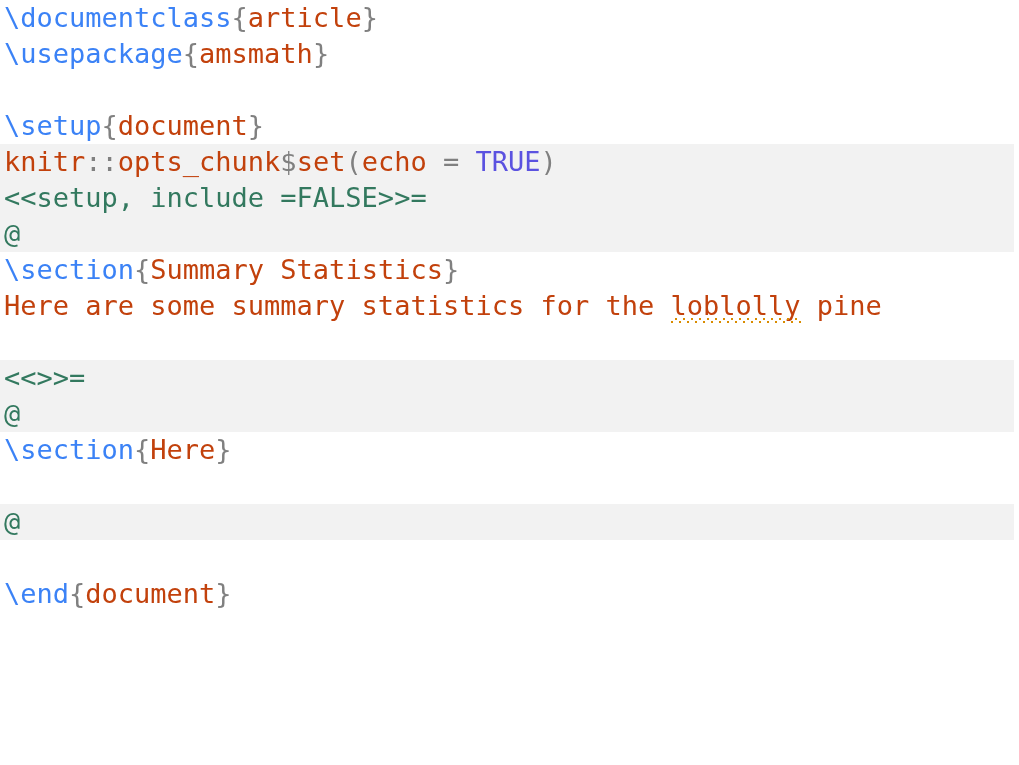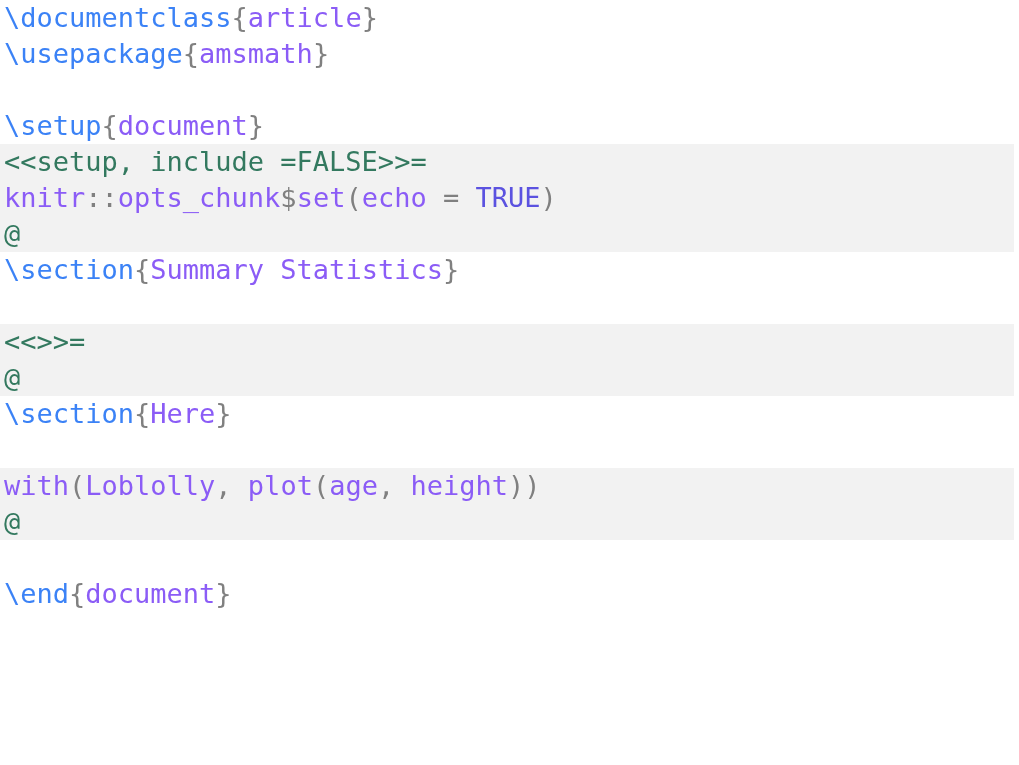--- a/index.html
+++ b/index.html
@@ -36,21 +36,21 @@
 
   
   .chunk {
     background: #f2f2f2;
     width: 1014px;
   }
 
   
   .tex-cmd    { color: #3b82f6; }              
   .brace      { color: #808080; }              
-  .plain      { color: #8b5cf6; }
+  .plain      { color: #c2410c; }
   .chunk-tag  { color: #33795f; }              
   .paren      { color: #808080; }              
   .dollar     { color: #808080; }              
   .bool       { color: #5b52e0; }              
 
   
   .misspelled {
     position: relative;
     display: inline-block;
   }
@@ -70,27 +70,27 @@
 </style>
 </head>
 <body>
 
 <div id="editor">
   <div id="code-area">
       <div class="line"><span class="tex-cmd">\documentclass</span><span class="brace">{</span><span class="plain">article</span><span class="brace">}</span></div>
       <div class="line"><span class="tex-cmd">\usepackage</span><span class="brace">{</span><span class="plain">amsmath</span><span class="brace">}</span></div>
       <div class="line">&nbsp;</div>
       <div class="line"><span class="tex-cmd">\setup</span><span class="brace">{</span><span class="plain">document</span><span class="brace">}</span></div>
+      <div class="line chunk"><span class="plain">knitr</span><span class="paren">::</span><span class="plain">opts_chunk</span><span class="dollar">$</span><span class="plain">set</span><span class="paren">(</span><span class="plain">echo </span><span class="paren">=</span><span class="plain"> </span><span class="bool">TRUE</span><span class="paren">)</span></div>
       <div class="line chunk"><span class="chunk-tag">&lt;&lt;setup, include =FALSE&gt;&gt;=</span></div>
-      <div class="line chunk"><span class="plain">knitr</span><span class="paren">::</span><span class="plain">opts_chunk</span><span class="dollar">$</span><span class="plain">set</span><span class="paren">(</span><span class="plain">echo </span><span class="paren">=</span><span class="plain"> </span><span class="bool">TRUE</span><span class="paren">)</span></div>
       <div class="line chunk"><span class="chunk-tag">@</span></div>
       <div class="line"><span class="tex-cmd">\section</span><span class="brace">{</span><span class="plain">Summary Statistics</span><span class="brace">}</span></div>
+      <div class="line"><span class="plain">Here are some summary statistics for the </span><span class="plain misspelled">loblolly</span><span class="plain"> pine</span></div>
       <div class="line">&nbsp;</div>
       <div class="line chunk"><span class="chunk-tag">&lt;&lt;&gt;&gt;=</span></div>
       <div class="line chunk"><span class="chunk-tag">@</span></div>
       <div class="line"><span class="tex-cmd">\section</span><span class="brace">{</span><span class="plain">Here</span><span class="brace">}</span></div>
       <div class="line">&nbsp;</div>
-      <div class="line chunk"><span class="plain">with</span><span class="paren">(</span><span class="plain">Loblolly</span><span class="paren">,</span><span class="plain"> plot</span><span class="paren">(</span><span class="plain">age</span><span class="paren">,</span><span class="plain"> height</span><span class="paren">))</span></div>
       <div class="line chunk"><span class="chunk-tag">@</span></div>
       <div class="line">&nbsp;</div>
       <div class="line"><span class="tex-cmd">\end</span><span class="brace">{</span><span class="plain">document</span><span class="brace">}</span></div>
     </div>
 </div>
 
 </body></html>

